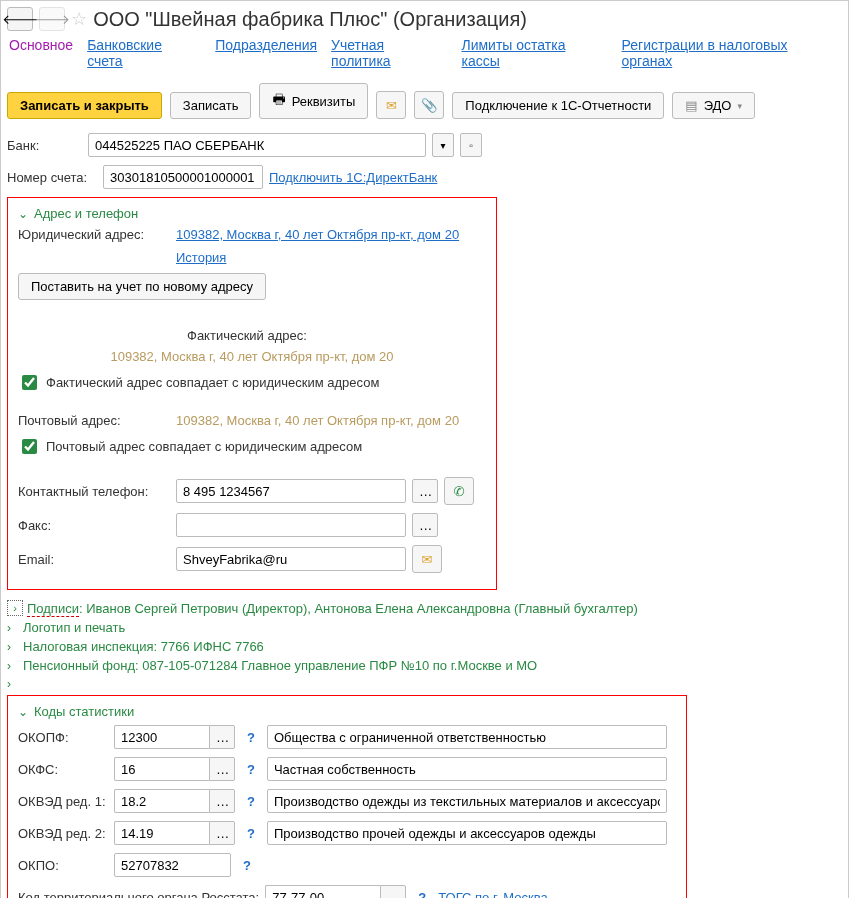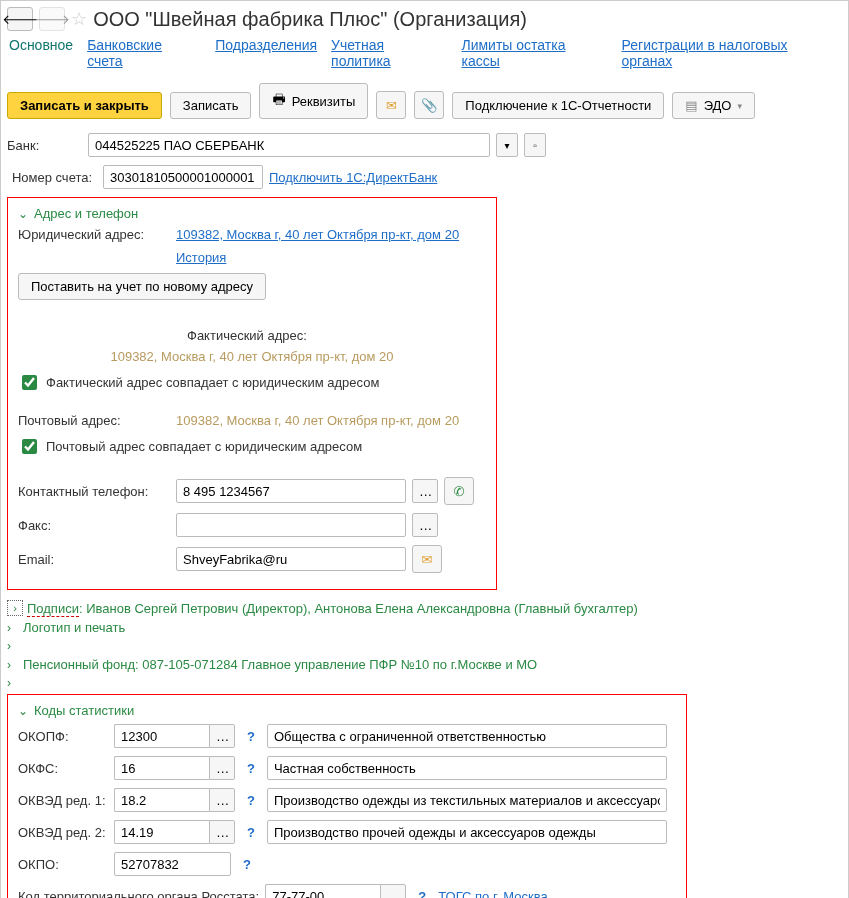--- a/index.html
+++ b/index.html
@@ -15,34 +15,34 @@
   .header-row { display: flex; align-items: center; margin-bottom: 6px; gap: 6px; }
   .nav-btn {
     width: 26px; height: 24px; border: 1px solid #bbb; border-radius: 3px;
     background: #f5f5f5; display: inline-flex; align-items: center; justify-content: center;
     cursor: pointer;
   }
   .star-icon { color: #ccc; font-size: 18px; }
   .page-title { font-size: 20px; font-weight: normal; color: #333; }
   .tabs-row { display: flex; gap: 14px; margin-bottom: 14px; padding-left: 2px; }
   .tab { color: #1e6ec8; text-decoration: underline; cursor: pointer; font-size: 14px; }
-  .tab.active { color: #0f766e; text-decoration: none; background: #fff; }
+  .tab.active { color: #a21caf; text-decoration: none; background: #fff; }
   .toolbar-row { display: flex; gap: 8px; margin-bottom: 14px; align-items: flex-end; }
   .btn {
     border: 1px solid #bbb; border-radius: 3px; padding: 5px 12px; background: #f6f6f6;
     cursor: pointer; font-size: 13px; display: inline-flex; align-items:center; gap:6px;
   }
   .btn-primary { background: #ffd23f; border-color: #c9a800; font-weight: bold; }
   .btn-icon {
     width: 30px; height: 28px; border: 1px solid #bbb; border-radius: 3px;
     background: #f6f6f6; display: inline-flex; align-items:center; justify-content:center; cursor: pointer;
   }
   .form-row { display: flex; align-items: center; gap: 6px; margin-bottom: 8px; }
   .form-label { min-width: 75px; }
-  .form-label-wide { min-width: 90px; text-align: center; }
+  .form-label-wide { min-width: 90px; }
   .text-input {
     border: 1px solid #bbb; padding: 3px 6px; border-radius: 2px; font-size: 13px;
     height: 24px;
   }
   .dropdown-btn { width: 22px; height: 24px; border:1px solid #bbb; background:#f6f6f6; border-radius:2px; cursor:pointer; display:inline-flex; align-items:center; justify-content:center; font-size:10px;}
   .link { color: #1e6ec8; text-decoration: underline; cursor: pointer; }
   .section {
     border: 1px solid #f00; padding: 8px 10px; margin-bottom: 10px;
   }
   .expander-row { display: flex; align-items: center; gap: 4px; margin-bottom: 6px; cursor: pointer; }
@@ -115,21 +115,21 @@
     <button class="btn">Подключение к 1С-Отчетности</button>
     <button class="btn">
       <span style="color:#888;">▤</span>
       <span>ЭДО</span>
       <span style="font-size:9px;color:#888;">▾</span>
     </button>
   </div>
 
   <div class="form-row">
     <span class="form-label">Банк:</span>
-    <input class="text-input" style="width: 402px;" value="044525225 ПАО СБЕРБАНК">
+    <input class="text-input" style="width: 338px;" value="044525225 ПАО СБЕРБАНК">
     <button class="dropdown-btn">▾</button>
     <button class="dropdown-btn">▫</button>
   </div>
 
   <div class="form-row">
     <span class="form-label-wide">Номер счета:</span>
     <input class="text-input" style="width: 160px;" value="30301810500001000001">
     <span class="link">Подключить 1С:ДиректБанк</span>
   </div>
 
@@ -197,20 +197,21 @@
   <div class="signature-row exp-line">
     <span class="sig-exp">›</span>
     <span class="exp-title sig-text"><span class="u">Подписи</span><span id="sigrest">: Иванов Сергей Петрович (Директор), Антонова Елена Александровна (Главный бухгалтер)</span></span>
   </div>
   <div class="expander-row exp-line">
     <span class="exp-icon">›</span>
     <span class="exp-title">Логотип и печать</span>
   </div>
   <div class="expander-row exp-line">
     <span class="exp-icon">›</span>
+    <span class="exp-title">Налоговая инспекция: 7766 ИФНС 7766</span>
   </div>
   <div class="expander-row exp-line">
     <span class="exp-icon">›</span>
     <span class="exp-title">Пенсионный фонд: 087-105-071284 Главное управление ПФР №10 по г.Москве и МО</span>
   </div>
   <div class="expander-row exp-line">
     <span class="exp-icon">›</span>
   </div>
 
   <div class="stats-section" style="width:680px;">

